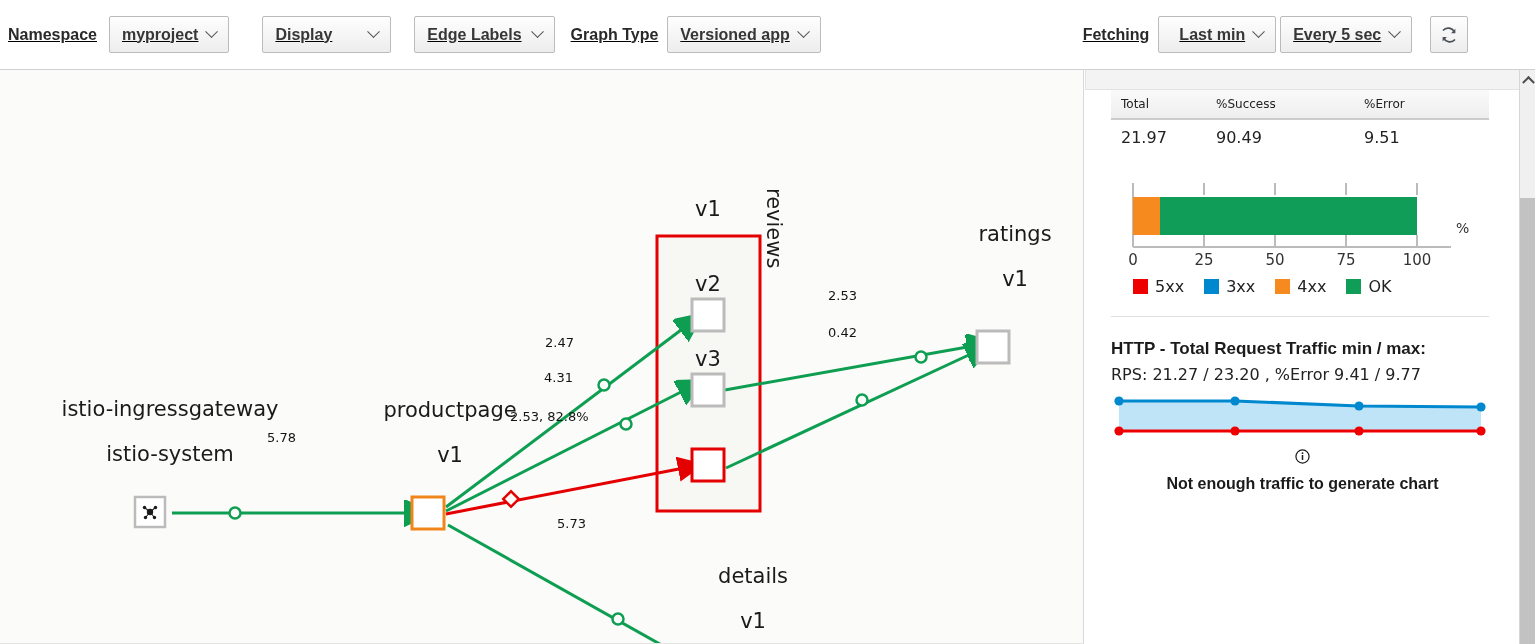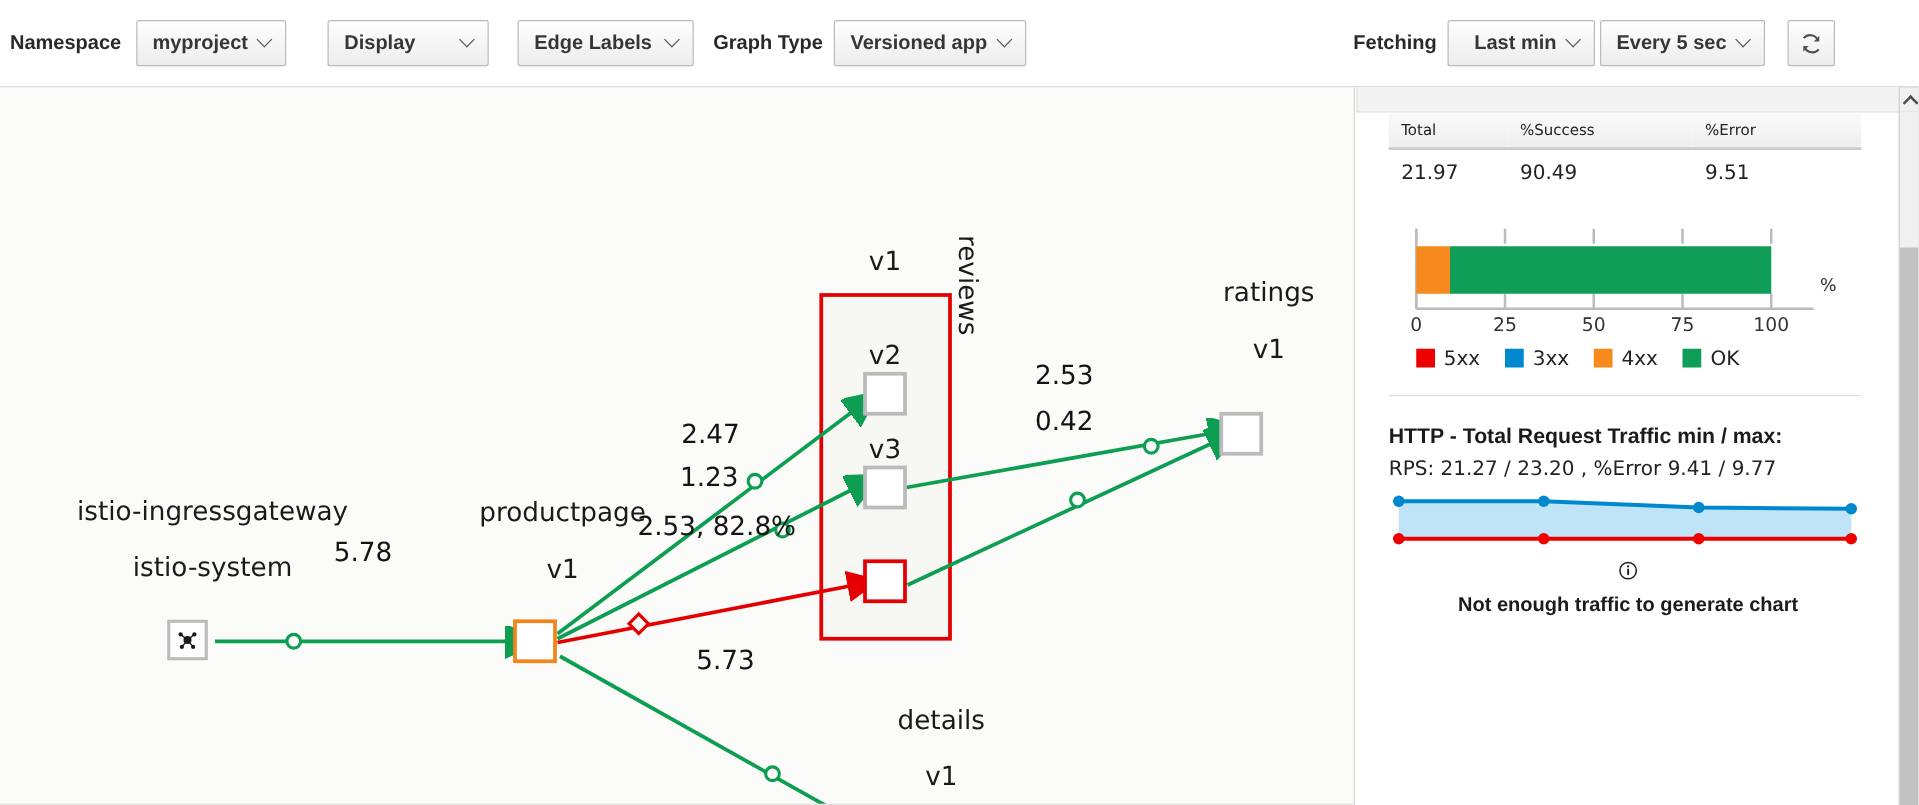--- a/index.html
+++ b/index.html
@@ -10,21 +10,21 @@
     background: #fff;
     font-family: "Liberation Sans", sans-serif;
   }
   #app { position: relative; width: 1535px; height: 644px; background:#fff; }
 
   
   #toolbar {
     position: absolute; top: 0; left: 0; width: 1535px; height: 70px;
     background: #fff;
     border-bottom: 1px solid #d1d1d1;
-    display: flex; align-items: center;
+    display: flex; align-items: center; text-decoration: underline;
   }
   .tb-label {
     font-size: 16px; font-weight: bold; color: #292929;
     white-space: nowrap;
   }
   .tb-btn {
     display: inline-flex; align-items: center; gap: 9px;
     height: 37px; padding: 0 12px;
     background: linear-gradient(to bottom, #fefefe 0%, #ededed 100%);
     border: 1px solid #bbb; border-radius: 2px;
@@ -49,21 +49,21 @@
     overflow: hidden;
   }
   #graph svg { position:absolute; left:0; top:0; }
 
   .nodelabel {
     position: absolute; font-size: 21px; color: #1a1a1a;
     text-align: center; white-space: pre; line-height: 1.08;
     font-family: "DejaVu Sans", sans-serif;
   }
   .edgelabel {
-    position: absolute; font-size: 21px; color: #141414;
+    position: absolute; font-size: 13px; color: #141414;
     white-space: nowrap; font-family: "DejaVu Sans", sans-serif;
   }
   .grouplabel {
     position:absolute; font-size: 21px; color:#1a1a1a;
     font-family: "DejaVu Sans", sans-serif;
     writing-mode: vertical-rl; text-orientation: mixed;
   }
 
   
   #side {
@@ -246,21 +246,21 @@
     </div>
     <div class="nodelabel" style="left:618px; top:472px; width:230px;">
       <span>details</span><br>
       <span>v1</span>
     </div>
 
     <div class="grouplabel" style="left:762px; top:118px;">reviews</div>
 
     <div class="edgelabel" style="left:267px; top:360px;">5.78</div>
     <div class="edgelabel" style="left:545px; top:265px;">2.47</div>
-    <div class="edgelabel" style="left:544px; top:300px;">1.23</div>
+    <div class="edgelabel" style="left:544px; top:300px;">4.31</div>
     <div class="edgelabel" style="left:510px; top:339px;">2.53, 82.8%</div>
     <div class="edgelabel" style="left:557px; top:446px;">5.73</div>
     <div class="edgelabel" style="left:828px; top:218px;">2.53</div>
     <div class="edgelabel" style="left:828px; top:255px;">0.42</div>
   </div>
 
   <div id="side">
     <div id="side-head"></div>
     <div id="side-body">
 

